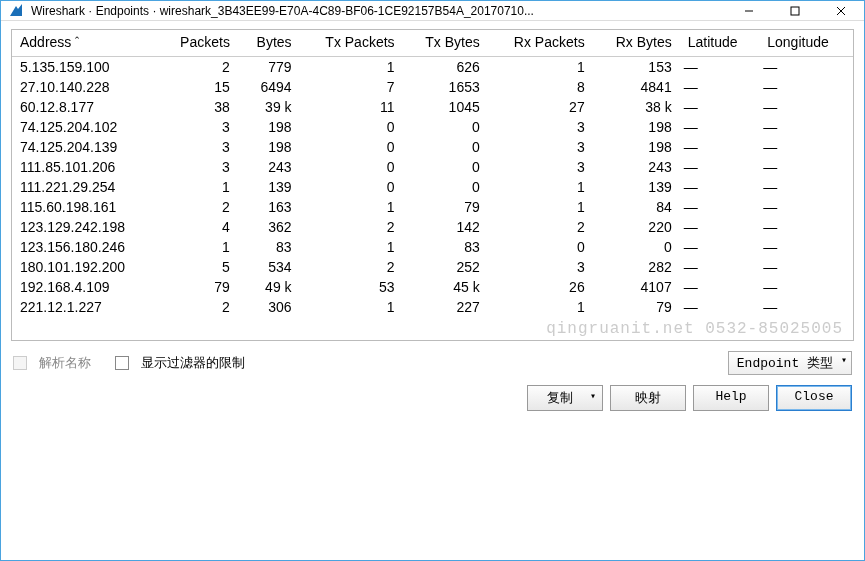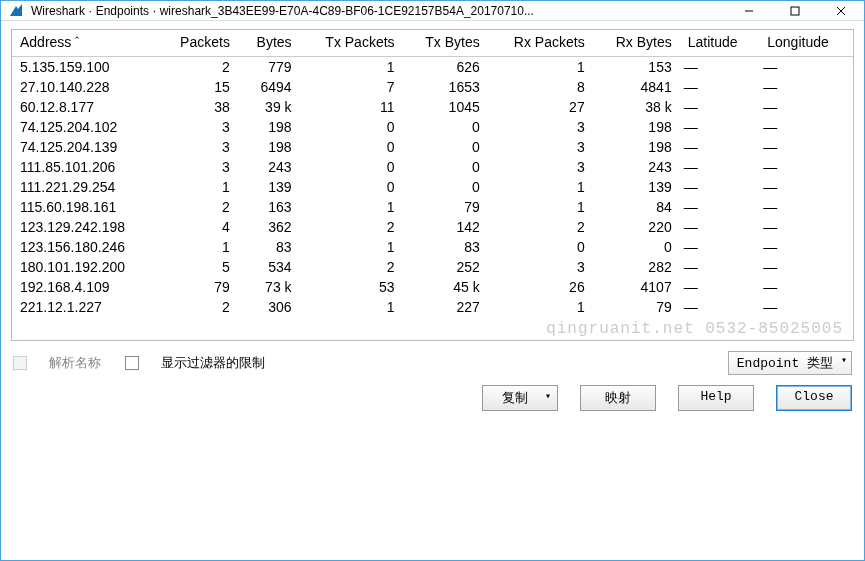--- a/index.html
+++ b/index.html
@@ -107,21 +107,21 @@
     margin-top: 17px;
   }
   .footer-row1 {
     display: flex;
     align-items: center;
     padding: 10px 2px 8px 2px;
   }
   .checkbox {
     display: flex;
     align-items: center;
-    gap: 22px;
+    gap: 12px;
     margin-right: 24px;
   }
   .cb-box {
     width: 14px; height: 14px;
     border: 1px solid #888;
     background: #fff;
   }
   .cb-box.disabled { border-color: #ccc; background: #f5f5f5; }
   .spacer { flex: 1; }
   .combo {
@@ -135,21 +135,21 @@
   .combo::after {
     content: "▾";
     position: absolute;
     right: 4px;
     top: 2px;
     font-size: 10px;
   }
   .footer-row2 {
     display: flex;
     justify-content: flex-end;
-    gap: 22px;
+    gap: 7px;
     padding: 2px;
   }
   .btn {
     min-width: 76px;
     padding: 3px 10px;
     border: 1px solid #999;
     background: linear-gradient(#fdfdfd,#e8e8e8);
     font-family: "Courier New", monospace;
     font-size: 13px;
     text-align: center;
@@ -332,21 +332,21 @@
             <td class="num">2</td>
             <td class="num">252</td>
             <td class="num">3</td>
             <td class="num">282</td>
             <td class="dash">—</td>
             <td class="dash">—</td>
           </tr>
           <tr>
             <td>192.168.4.109</td>
             <td class="num">79</td>
-            <td class="num">73 k</td>
+            <td class="num">49 k</td>
             <td class="num">53</td>
             <td class="num">45 k</td>
             <td class="num">26</td>
             <td class="num">4107</td>
             <td class="dash">—</td>
             <td class="dash">—</td>
           </tr>
           <tr>
             <td>221.12.1.227</td>
             <td class="num">2</td>

